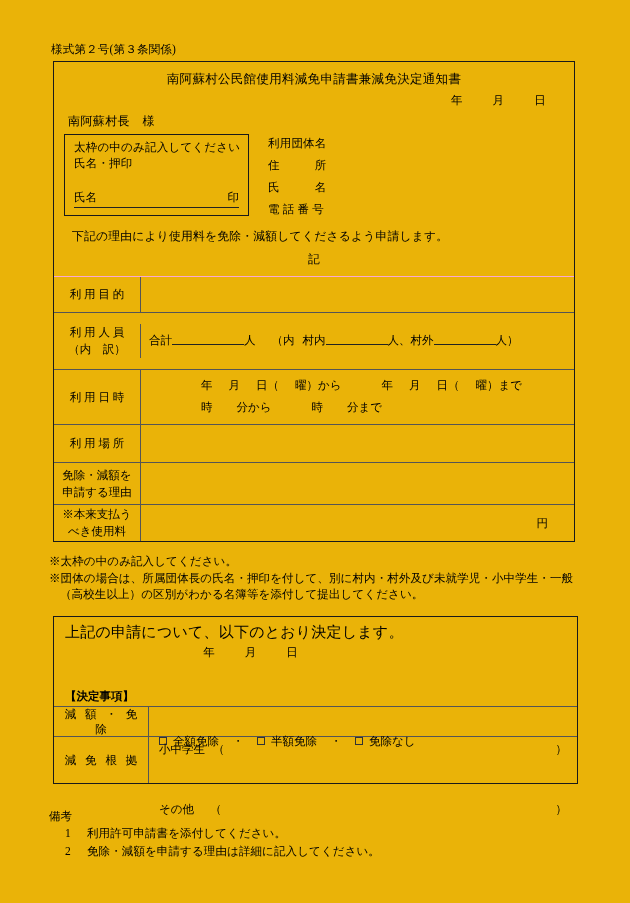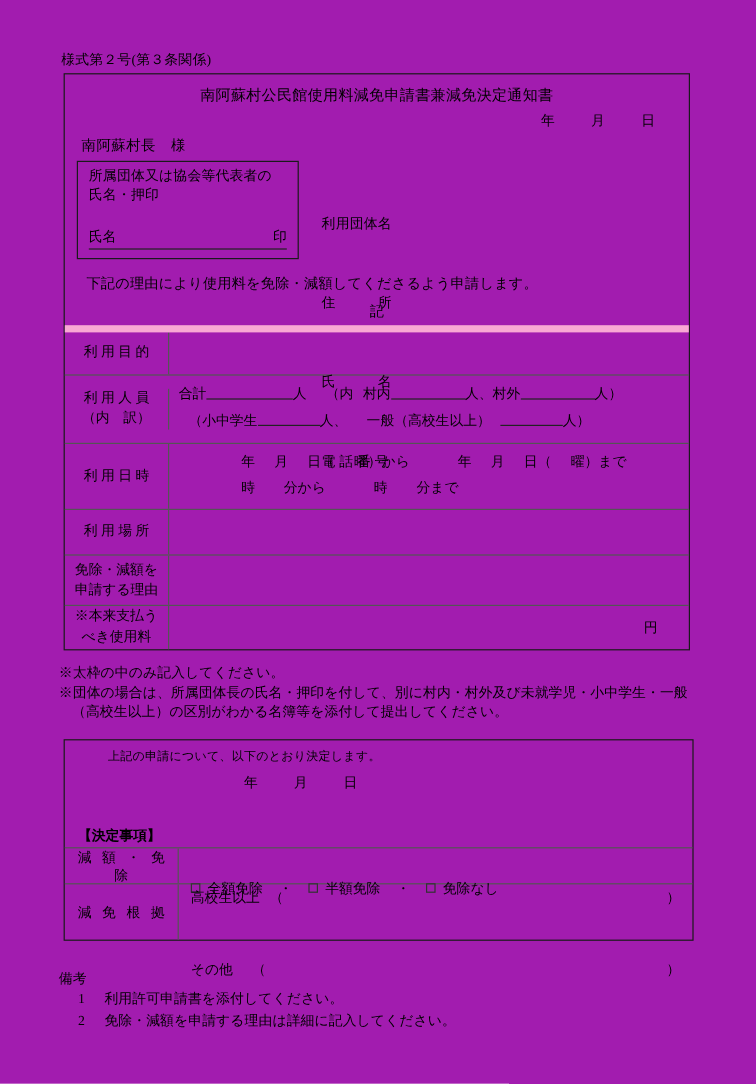--- a/index.html
+++ b/index.html
@@ -14,21 +14,21 @@
     color: #000000;
     position: relative;
     overflow: hidden;
   }
 
   .page {
     position: absolute;
     left: 0; top: 0;
     width: 630px;
     height: 903px;
-    background: #a21caf;
+    background: #eab308;
   }
 
   
   .form-no {
     position: absolute;
     left: 51px;
     top: 42px;
     font-size: 11.5px;
     letter-spacing: 0.2px;
     white-space: nowrap;
@@ -42,21 +42,21 @@
     width: 522px;
     border: 1.6px solid #1a1a1a;
     border-collapse: collapse;
     box-sizing: border-box;
   }
 
   .hdr-cell {
     position: relative;
     height: 215px;
     box-sizing: border-box;
-    border-bottom: 6px solid #f9a8d4;
+    border-bottom: 1px solid #f9a8d4;
   }
 
   .doc-title {
     position: absolute;
     left: 0; right: 0;
     top: 9px;
     text-align: center;
     font-size: 12.5px;
     letter-spacing: 0.3px;
   }
@@ -109,21 +109,21 @@
     padding-bottom: 2px;
   }
 
   .applicant-fields {
     position: absolute;
     left: 214px;
     top: 76px;
     font-size: 11.5px;
     line-height: 1.0;
   }
-  .applicant-fields div { height: 22px; letter-spacing: 0.2px; white-space: nowrap; margin-top: 44px; }
+  .applicant-fields div { height: 22px; letter-spacing: 0.2px; white-space: nowrap; }
 
   .request-line {
     position: absolute;
     left: 18px;
     top: 167px;
     font-size: 11.8px;
     letter-spacing: 0.2px;
   }
   .ki-line {
     position: absolute;
@@ -205,21 +205,21 @@
     width: 525px;
     border: 1.2px solid #1a1a1a;
     box-sizing: border-box;
   }
   .dec-head {
     position: relative;
     height: 90px;
     border-bottom: 1px solid #555;
     box-sizing: border-box;
   }
-  .dec-line1 { position: absolute; left: 11px; top: 6px; font-size: 10px; letter-spacing: 0.2px; margin-left: 25px; }
+  .dec-line1 { position: absolute; left: 11px; top: 6px; font-size: 15px; letter-spacing: 0.2px; }
   .dec-date  { position: absolute; left: 0; right: 0; top: 28px; text-align: center; font-size: 11.5px; padding-right: 130px; }
   .dec-date .gap { display: inline-block; width: 30px; }
   .dec-mayor { position: absolute; left: 0; right: 0; top: 57px; text-align: center; font-size: 11.5px; padding-right: 48px; letter-spacing: 0.3px; }
   .dec-items { position: absolute; left: 11px; top: 72px; font-size: 11.5px; font-weight: bold; }
 
   .dec-row { display: flex; box-sizing: border-box; border-bottom: 1px solid #555; }
   .dec-row.last { border-bottom: none; }
   .dec-lbl {
     width: 95px; min-width: 95px;
     border-right: 1px solid #555;
@@ -269,21 +269,21 @@
       <div class="doc-title">南阿蘇村公民館使用料減免申請書兼減免決定通知書</div>
 
       <div class="date-line">
         <span>年</span><span class="gap"></span><span>月</span><span class="gap"></span><span>日</span>
       </div>
 
       <div class="addressee">南阿蘇村長　様</div>
 
       <div class="stamp-box">
         <div class="stamp-label">
-          <div>所属団体又は協会等代表者の</div>
+          <div>太枠の中のみ記入してください</div>
           <div>氏名・押印</div>
         </div>
         <div class="stamp-name-row">
           <span>氏名</span>
           <span>印</span>
         </div>
       </div>
 
       <div class="applicant-fields">
         <div><span>利用団体名</span></div>
@@ -301,21 +301,20 @@
       <div class="val"></div>
     </div>
 
     <div class="row r-people">
       <div class="lbl">
         <span>利 用 人 員</span>
         <span>（内　訳）</span>
       </div>
       <div class="val">
         <div class="ln"><span>合計</span><span class="ul ul-14"></span><span>人</span><span class="gapx"></span><span>（内</span><span class="gapxs"></span><span>村内</span><span class="ul ul-12"></span><span>人、</span><span>村外</span><span class="ul ul-12"></span><span>人）</span></div>
-        <div class="ln"><span class="gapxs"></span><span>（小中学生</span><span class="ul ul-10"></span><span>人、</span><span class="gapx"></span><span>一般（高校生以上）</span><span class="gapxs"></span><span class="ul ul-10"></span><span>人）</span></div>
       </div>
     </div>
 
     <div class="row r-datetime">
       <div class="lbl">利 用 日 時</div>
       <div class="val center-ind">
         <div class="ln"><span>年</span><span class="gapx"></span><span>月</span><span class="gapx"></span><span>日（</span><span class="gapx"></span><span>曜）</span><span>から</span><span class="gapxl"></span><span>年</span><span class="gapx"></span><span>月</span><span class="gapx"></span><span>日（</span><span class="gapx"></span><span>曜）</span><span>まで</span></div>
         <div class="ln"><span>時</span><span class="gapx"></span><span class="gapxs"></span><span>分から</span><span class="gapxl"></span><span>時</span><span class="gapx"></span><span class="gapxs"></span><span>分まで</span></div>
       </div>
     </div>
@@ -363,21 +362,21 @@
       <div class="dec-lbl">減 額 ・ 免 除</div>
       <div class="dec-val">
         <div class="ln"><span class="cbx"></span><span>全額免除</span><span class="dot">・</span><span class="cbx"></span><span>半額免除</span><span class="dot">・</span><span class="cbx"></span><span>免除なし</span></div>
       </div>
     </div>
 
     <div class="dec-row r-konkyo last">
       <div class="dec-lbl">減 免 根 拠</div>
       <div class="dec-val">
         <div class="ln paren-row">
-          <span><span>高校生以上</span><span class="gapxs"></span><span>（</span></span>
+          <span><span>小中学生</span><span class="gapxs"></span><span>（</span></span>
           <span>）</span>
         </div>
         <div class="ln paren-row">
           <span><span>その他</span><span class="gapx"></span><span>（</span></span>
           <span>）</span>
         </div>
       </div>
     </div>
   </div>
 

